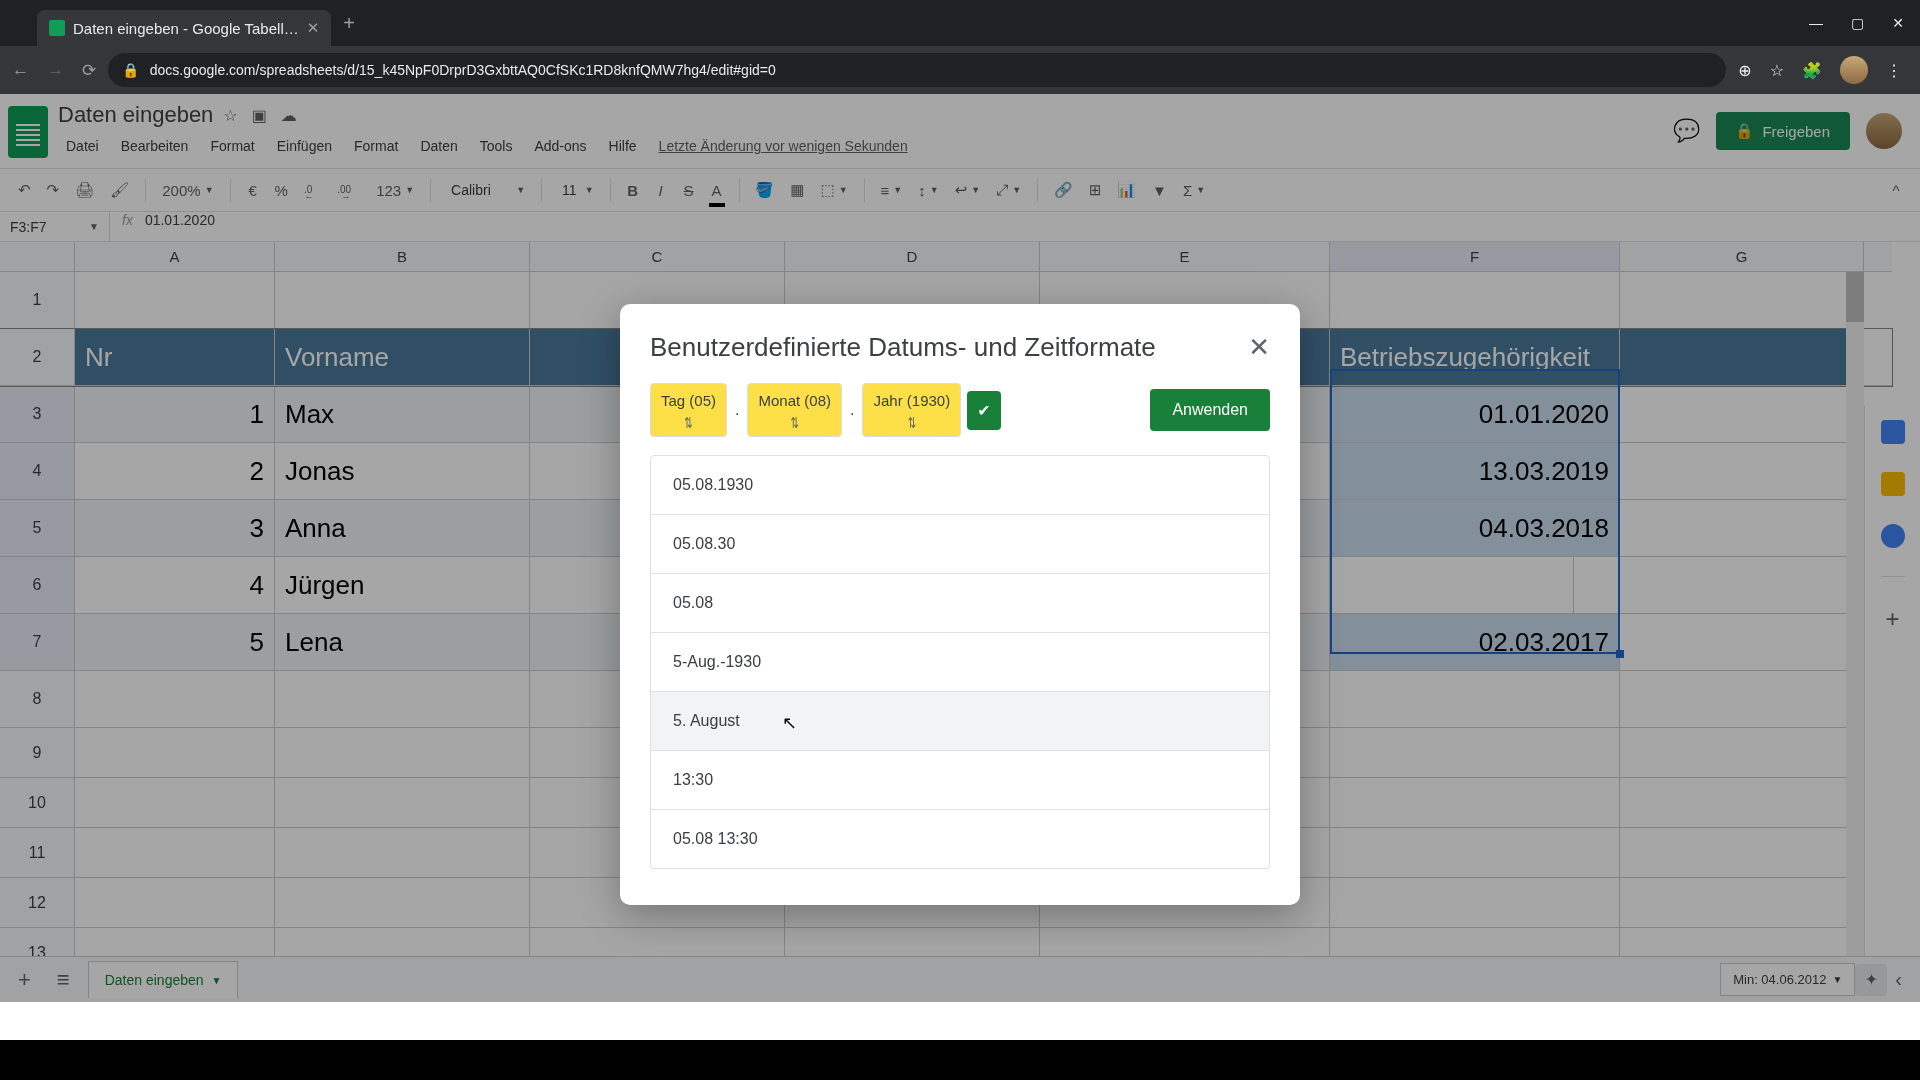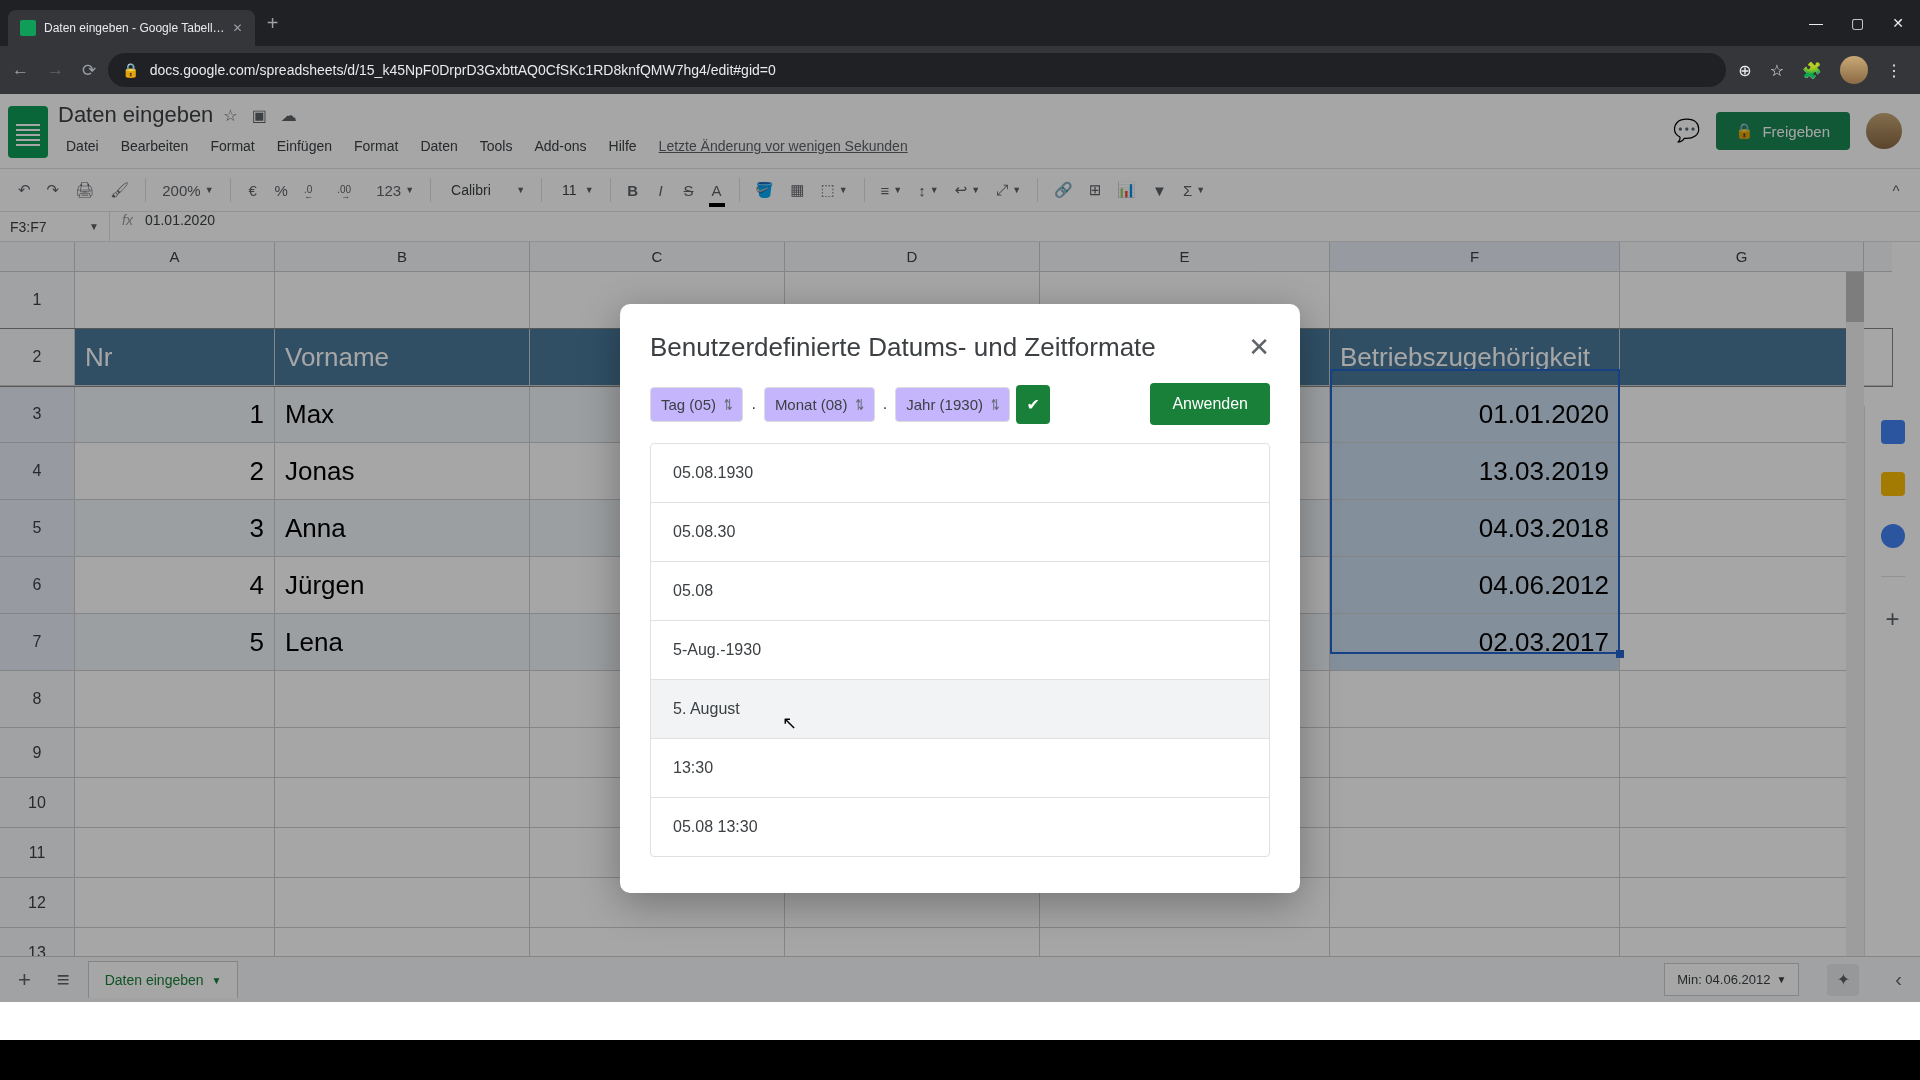--- a/index.html
+++ b/index.html
@@ -1,21 +1,21 @@
 <!DOCTYPE html>
 <html><head>
 <meta charset="utf-8">
 <style>
 * { margin: 0; padding: 0; box-sizing: border-box; }
 body { font-family: Arial, sans-serif; background: #000; width: 1920px; height: 1080px; overflow: hidden; position: relative; }
 .browser-window { background: #fff; width: 1920px; height: 1040px; }
 
 
 .tab-bar { background: #202124; height: 46px; display: flex; align-items: center; padding: 0 8px; }
-.tab { background: #35363a; color: #e8eaed; height: 36px; display: flex; align-items: center; padding: 0 12px; border-radius: 8px 8px 0 0; margin-top: 10px; font-size: 12px; gap: 8px; min-width: 220px; }
+.tab { background: #35363a; color: #e8eaed; height: 36px; display: flex; align-items: center; padding: 0 12px; border-radius: 8px 8px 0 0; margin-top: 10px; font-size: 15px; gap: 8px; min-width: 220px; margin-left: 29px; }
 .tab .favicon { width: 16px; height: 16px; background: #0f9d58; border-radius: 2px; }
 .tab .close { margin-left: auto; color: #9aa0a6; cursor: pointer; }
 .new-tab { color: #9aa0a6; padding: 0 12px; font-size: 20px; cursor: pointer; }
 .window-controls { margin-left: auto; display: flex; gap: 28px; color: #e8eaed; font-size: 14px; padding-right: 8px; }
 .window-controls span { cursor: pointer; }
 
 
 .address-bar { background: #35363a; height: 48px; display: flex; align-items: center; padding: 0 12px; gap: 12px; }
 .nav-icons { display: flex; gap: 18px; color: #9aa0a6; }
 .nav-icons span { cursor: pointer; font-size: 17px; }
@@ -80,38 +80,38 @@
 
 
 .overlay { position: absolute; top: 0; left:0; right:0; bottom:0; background: rgba(0,0,0,0.35); z-index: 50; }
 
 
 .dialog { position: absolute; top: 210px; left: 620px; width: 680px; background: #fff; border-radius: 10px; box-shadow: 0 10px 40px rgba(0,0,0,0.3); z-index: 60; padding: 0; }
 .dialog-head { display:flex; align-items:center; padding: 28px 30px 20px 30px; }
 .dialog-title { font-size: 26px; color: #3c4043; }
 .dialog-close { margin-left:auto; font-size: 26px; color:#5f6368; cursor:pointer; }
 .format-row { display:flex; align-items:center; gap: 6px; padding: 0 30px 18px 30px; }
-.chip { border: 1px solid #dadce0; border-radius: 4px; padding: 8px 10px; display:flex; align-items:center; gap: 8px; font-size: 15px; color: #3c4043; cursor:pointer; background:#c4b5fd;}
+.chip { border: 1px solid #dadce0; border-radius: 4px; padding: 8px 10px; display:flex; align-items:center; gap: 8px; font-size: 15px; color: #3c4043; cursor:pointer; background:#fde047;flex-direction:column;}
 .chip .dd { font-size: 10px; color:#5f6368; transform: scaleY(1.5); }
 .dot { color:#3c4043; font-size: 16px; padding: 0 2px; }
 .apply-btn { margin-left: auto; background: #188038; color: #fff; border:none; padding: 12px 22px; font-size: 16px; font-weight:500; border-radius: 4px; cursor:pointer; }
 .check-chip { background:#188038; color:#fff; padding: 10px 10px; border-radius: 4px; font-size:16px; }
 .format-list { padding: 0 30px 36px 30px; }
 .format-list-inner { border: 1px solid #e0e0e0; border-radius: 4px; max-height: 490px; overflow-y: auto; position: relative; }
 .format-item { padding: 20px 22px; font-size: 16px; color: #3c4043; border-bottom: 1px solid #e0e0e0; cursor:pointer; }
 .format-item:last-child { border-bottom: none; }
 .format-item.hovered { background: #f1f3f4; }
 .format-list-inner::-webkit-scrollbar { width: 12px; }
 .format-list-inner::-webkit-scrollbar-thumb { background: #dadce0; border-radius: 6px; }
 
 
 .sheet-tabs { position: absolute; bottom: 0; left:0; right:0; height: 46px; background: #f8f9fa; border-top: 1px solid #ccc; display:flex; align-items:center; padding: 0 10px; gap: 10px; z-index: 40;}
 .add-sheet, .all-sheets { color:#5f6368; font-size: 22px; cursor:pointer; padding: 0 8px; }
 .sheet-tab { background: #fff; border: 1px solid #ccc; border-bottom: none; padding: 10px 16px; font-size: 14px; color:#188038; font-weight:500; border-radius: 0; cursor:pointer; display:flex; gap:8px; align-items:center;}
-.status-right { margin-left:auto; display:flex; align-items:center; gap: 28px; }
+.status-right { margin-left:auto; display:flex; align-items:center; gap: 0; }
 .status-text { background:#fff; border:1px solid #ccc; padding: 8px 12px; font-size: 13px; color:#3c4043; display:flex; gap:6px; align-items:center;}
 .explore { background:#e8eaed; width:32px; height:32px; border-radius: 4px; display:flex; align-items:center; justify-content:center; color:#5f6368;}
 .arrow-r { color:#5f6368; font-size: 20px; padding: 0 8px; }
 
 
 .side-panel { position: absolute; right: 0; top: 164px; width: 56px; bottom: 46px; background:#fff; border-left:1px solid #e0e0e0; display:flex; flex-direction:column; align-items:center; padding-top: 14px; gap: 28px; z-index: 30;}
 .side-icon { width: 24px; height: 24px; border-radius: 4px; }
 .cal-icon { background:#4285f4; }
 .keep-icon { background:#fbbc04; }
 .tasks-icon { background:#4285f4; border-radius:50%; }
@@ -327,21 +327,20 @@
             <div class="cell col-F data-cell num-right" style="background:rgba(180,205,230,0.7)">04.03.2018</div>
             <div class="cell col-G"></div>
           </div>
         <div class="row">
             <div class="row-head selected">6</div>
             <div class="cell col-A data-cell num-right">4</div>
             <div class="cell col-B data-cell">Jürgen</div>
             <div class="cell col-C data-cell"></div>
             <div class="cell col-D data-cell"></div>
             <div class="cell col-E data-cell"></div>
-            <div class="cell col-F data-cell num-right" style="background:rgba(180,205,230,0.7)">04.06.2012</div>
             <div class="cell col-G"></div>
           </div>
         <div class="row alt-row">
             <div class="row-head selected">7</div>
             <div class="cell col-A data-cell num-right">5</div>
             <div class="cell col-B data-cell">Lena</div>
             <div class="cell col-C data-cell"></div>
             <div class="cell col-D data-cell"></div>
             <div class="cell col-E data-cell"></div>
             <div class="cell col-F data-cell num-right" style="background:rgba(180,205,230,0.7)">02.03.2017</div>

